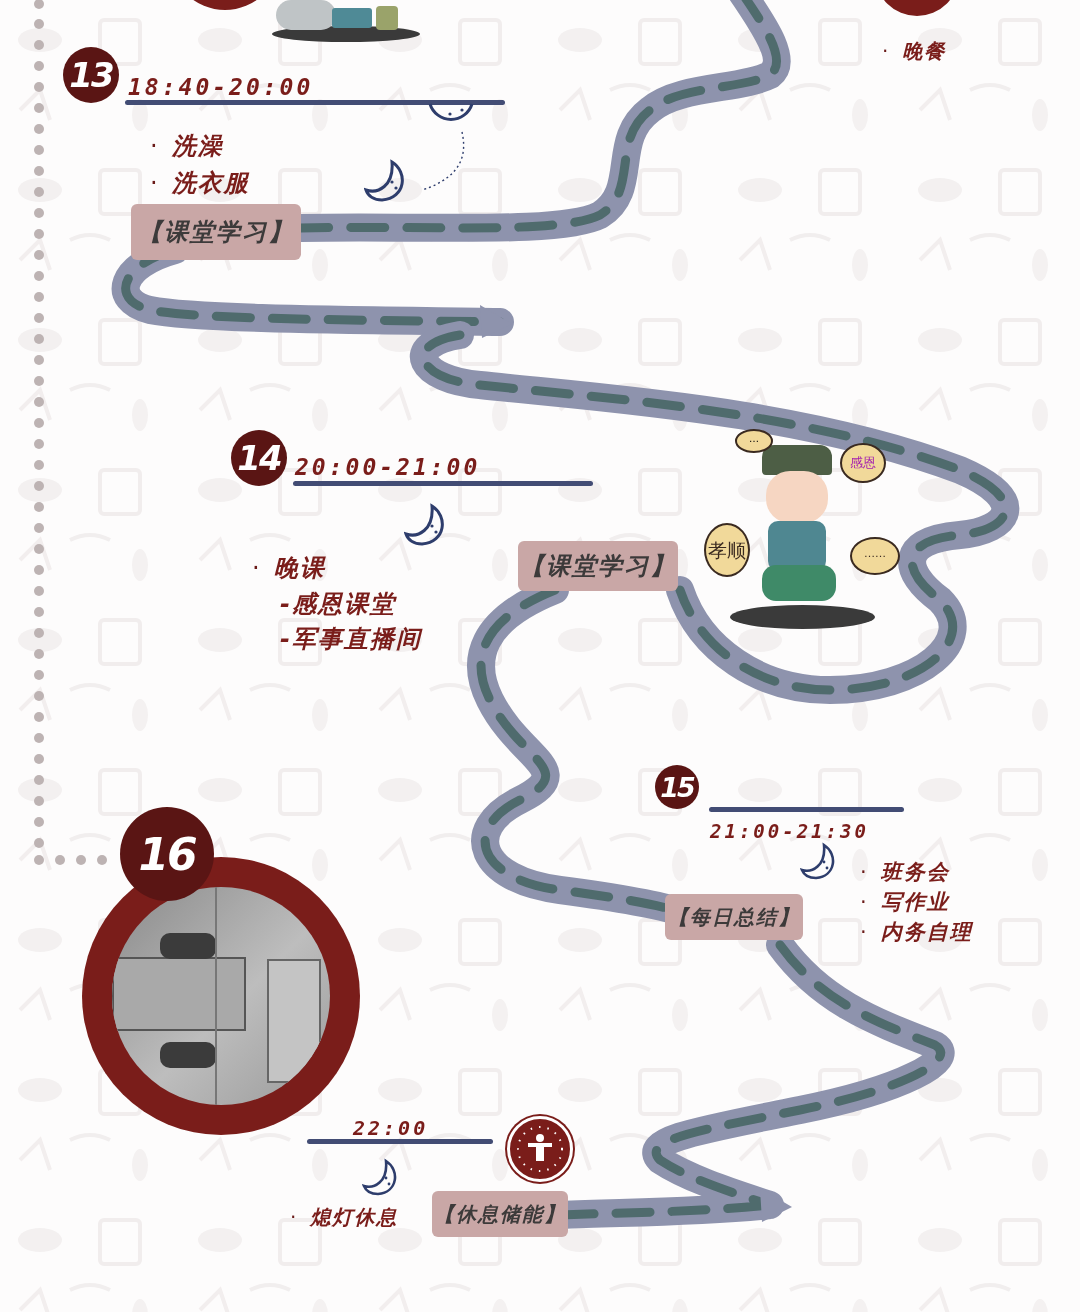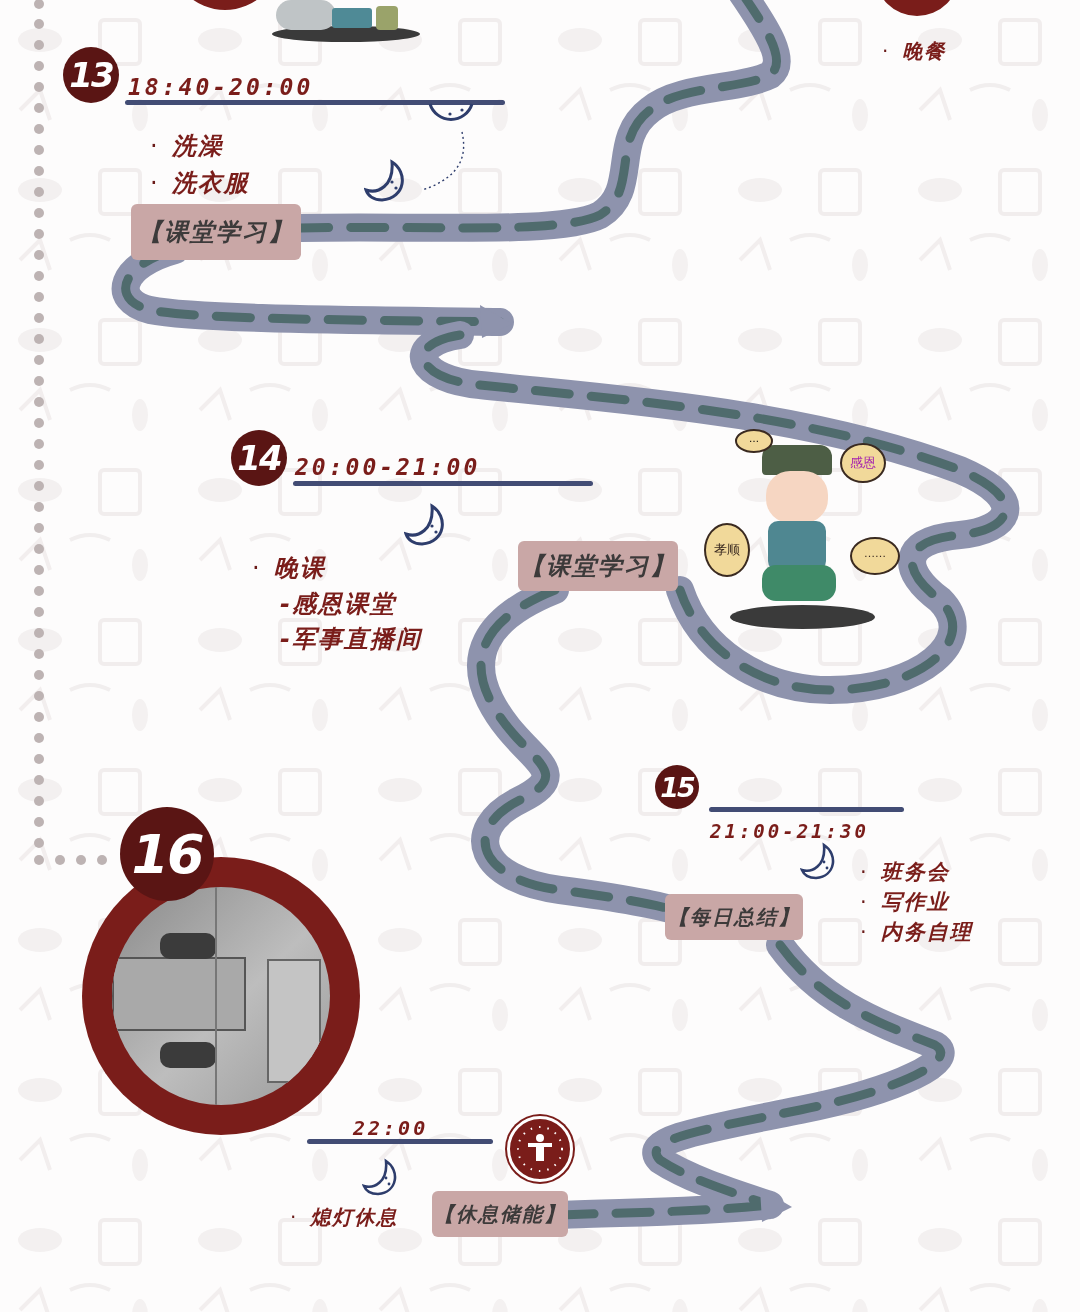--- a/index.html
+++ b/index.html
@@ -180,21 +180,21 @@
   <div class="tag" style="left:518px;top:541px;width:160px;height:50px;font-style:italic;">【课堂学习】</div>
 
   <div class="abs" style="left:700px;top:425px;width:200px;height:210px;z-index:4;">
     <div style="position:absolute;left:30px;top:180px;width:145px;height:24px;border-radius:50%;background:#3a3a3a;"></div>
     <div style="position:absolute;left:62px;top:20px;width:70px;height:30px;border-radius:12px 12px 4px 4px;background:#4d5e45;"></div>
     <div style="position:absolute;left:66px;top:46px;width:62px;height:52px;border-radius:24px;background:#f6d6c2;"></div>
     <div style="position:absolute;left:68px;top:96px;width:58px;height:50px;border-radius:10px;background:#4f8791;"></div>
     <div style="position:absolute;left:62px;top:140px;width:74px;height:36px;border-radius:14px;background:#3f8a68;"></div>
     <div style="position:absolute;left:35px;top:4px;width:34px;height:20px;border-radius:50%;background:#f1d99a;border:2px solid #3a2a20;font-size:10px;text-align:center;line-height:16px;">…</div>
     <div style="position:absolute;left:140px;top:18px;width:42px;height:36px;border-radius:50%;background:#f1d99a;border:2px solid #3a2a20;font-size:13px;text-align:center;line-height:36px;color:#a21caf;">感恩</div>
-    <div style="position:absolute;left:4px;top:98px;width:42px;height:50px;border-radius:50%;background:#f1d99a;border:2px solid #3a2a20;font-size:13px;text-align:center;line-height:50px;color:#3a2a20;">孝顺</div>
+    <div style="position:absolute;left:4px;top:98px;width:42px;height:50px;border-radius:50%;background:#f1d99a;border:2px solid #3a2a20;font-size:19px;text-align:center;line-height:50px;color:#3a2a20;">孝顺</div>
     <div style="position:absolute;left:150px;top:112px;width:46px;height:34px;border-radius:50%;background:#f1d99a;border:2px solid #3a2a20;font-size:11px;text-align:center;line-height:30px;color:#3a2a20;">……</div>
   </div>
 
   <div class="num-badge" style="left:655px;top:765px;width:44px;height:44px;font-size:27px;z-index:4;">
     <span>15</span>
   </div>
   <div class="time-label" style="left:710px;top:784px;font-size:19px;z-index:4;margin-top:36px;">21:00-21:30</div>
   <div class="underline" style="left:709px;top:807px;width:195px;z-index:4;"></div>
   <svg class="moon" style="left:800px;top:842px;z-index:4" width="44" height="40">
     <path d="M24 3 C38 12 36 34 16 36 C9 36 4 33 2 28 C12 31 26 24 24 3 Z" fill="none" stroke="#2e3d6c" stroke-width="2.6"></path>
@@ -214,21 +214,21 @@
 
   <div class="abs" style="left:82px;top:857px;width:278px;height:278px;border-radius:50%;background:#7a1d1a;z-index:3;">
     <div style="position:absolute;left:30px;top:30px;width:218px;height:218px;border-radius:50%;overflow:hidden;background:linear-gradient(135deg,#8a8a8a 0%,#bdbdbd 55%,#9a9a9a 100%);">
       <div style="position:absolute;left:0;top:70px;width:130px;height:70px;border:2px solid #555;background:#a9a9a9;"></div>
       <div style="position:absolute;left:48px;top:46px;width:56px;height:26px;border-radius:10px;background:#3b3b3b;"></div>
       <div style="position:absolute;left:48px;top:155px;width:56px;height:26px;border-radius:10px;background:#3b3b3b;"></div>
       <div style="position:absolute;left:103px;top:0;width:2px;height:218px;background:#777;"></div>
       <div style="position:absolute;left:155px;top:72px;width:50px;height:120px;border:2px solid #666;background:#c4c4c4;"></div>
     </div>
   </div>
-  <div class="num-badge" style="left:120px;top:807px;width:94px;height:94px;font-size:54px;z-index:5;">
+  <div class="num-badge" style="left:120px;top:807px;width:94px;height:94px;font-size:44px;z-index:5;">
     <span>16</span>
   </div>
   <div class="time-label" style="left:353px;top:1116px;font-size:20px;z-index:4;">22:00</div>
   <div class="underline" style="left:307px;top:1139px;width:186px;z-index:4;"></div>
   <div class="abs" style="left:507px;top:1116px;width:60px;height:60px;border-radius:50%;background:#7a1d1a;border:3px solid #ffffff;box-shadow:0 0 0 2px #7a1d1a;z-index:4;">
     <svg width="60" height="60" style="position:absolute;left:0;top:0">
       <circle cx="30" cy="30" r="22" fill="none" stroke="#ffffff" stroke-width="2" stroke-dasharray="1.5 7"></circle>
       <circle cx="30" cy="19" r="4" fill="#ffffff"></circle>
       <rect x="18" y="24" width="24" height="4" fill="#ffffff"></rect>
       <rect x="26" y="24" width="8" height="18" fill="#ffffff"></rect>

